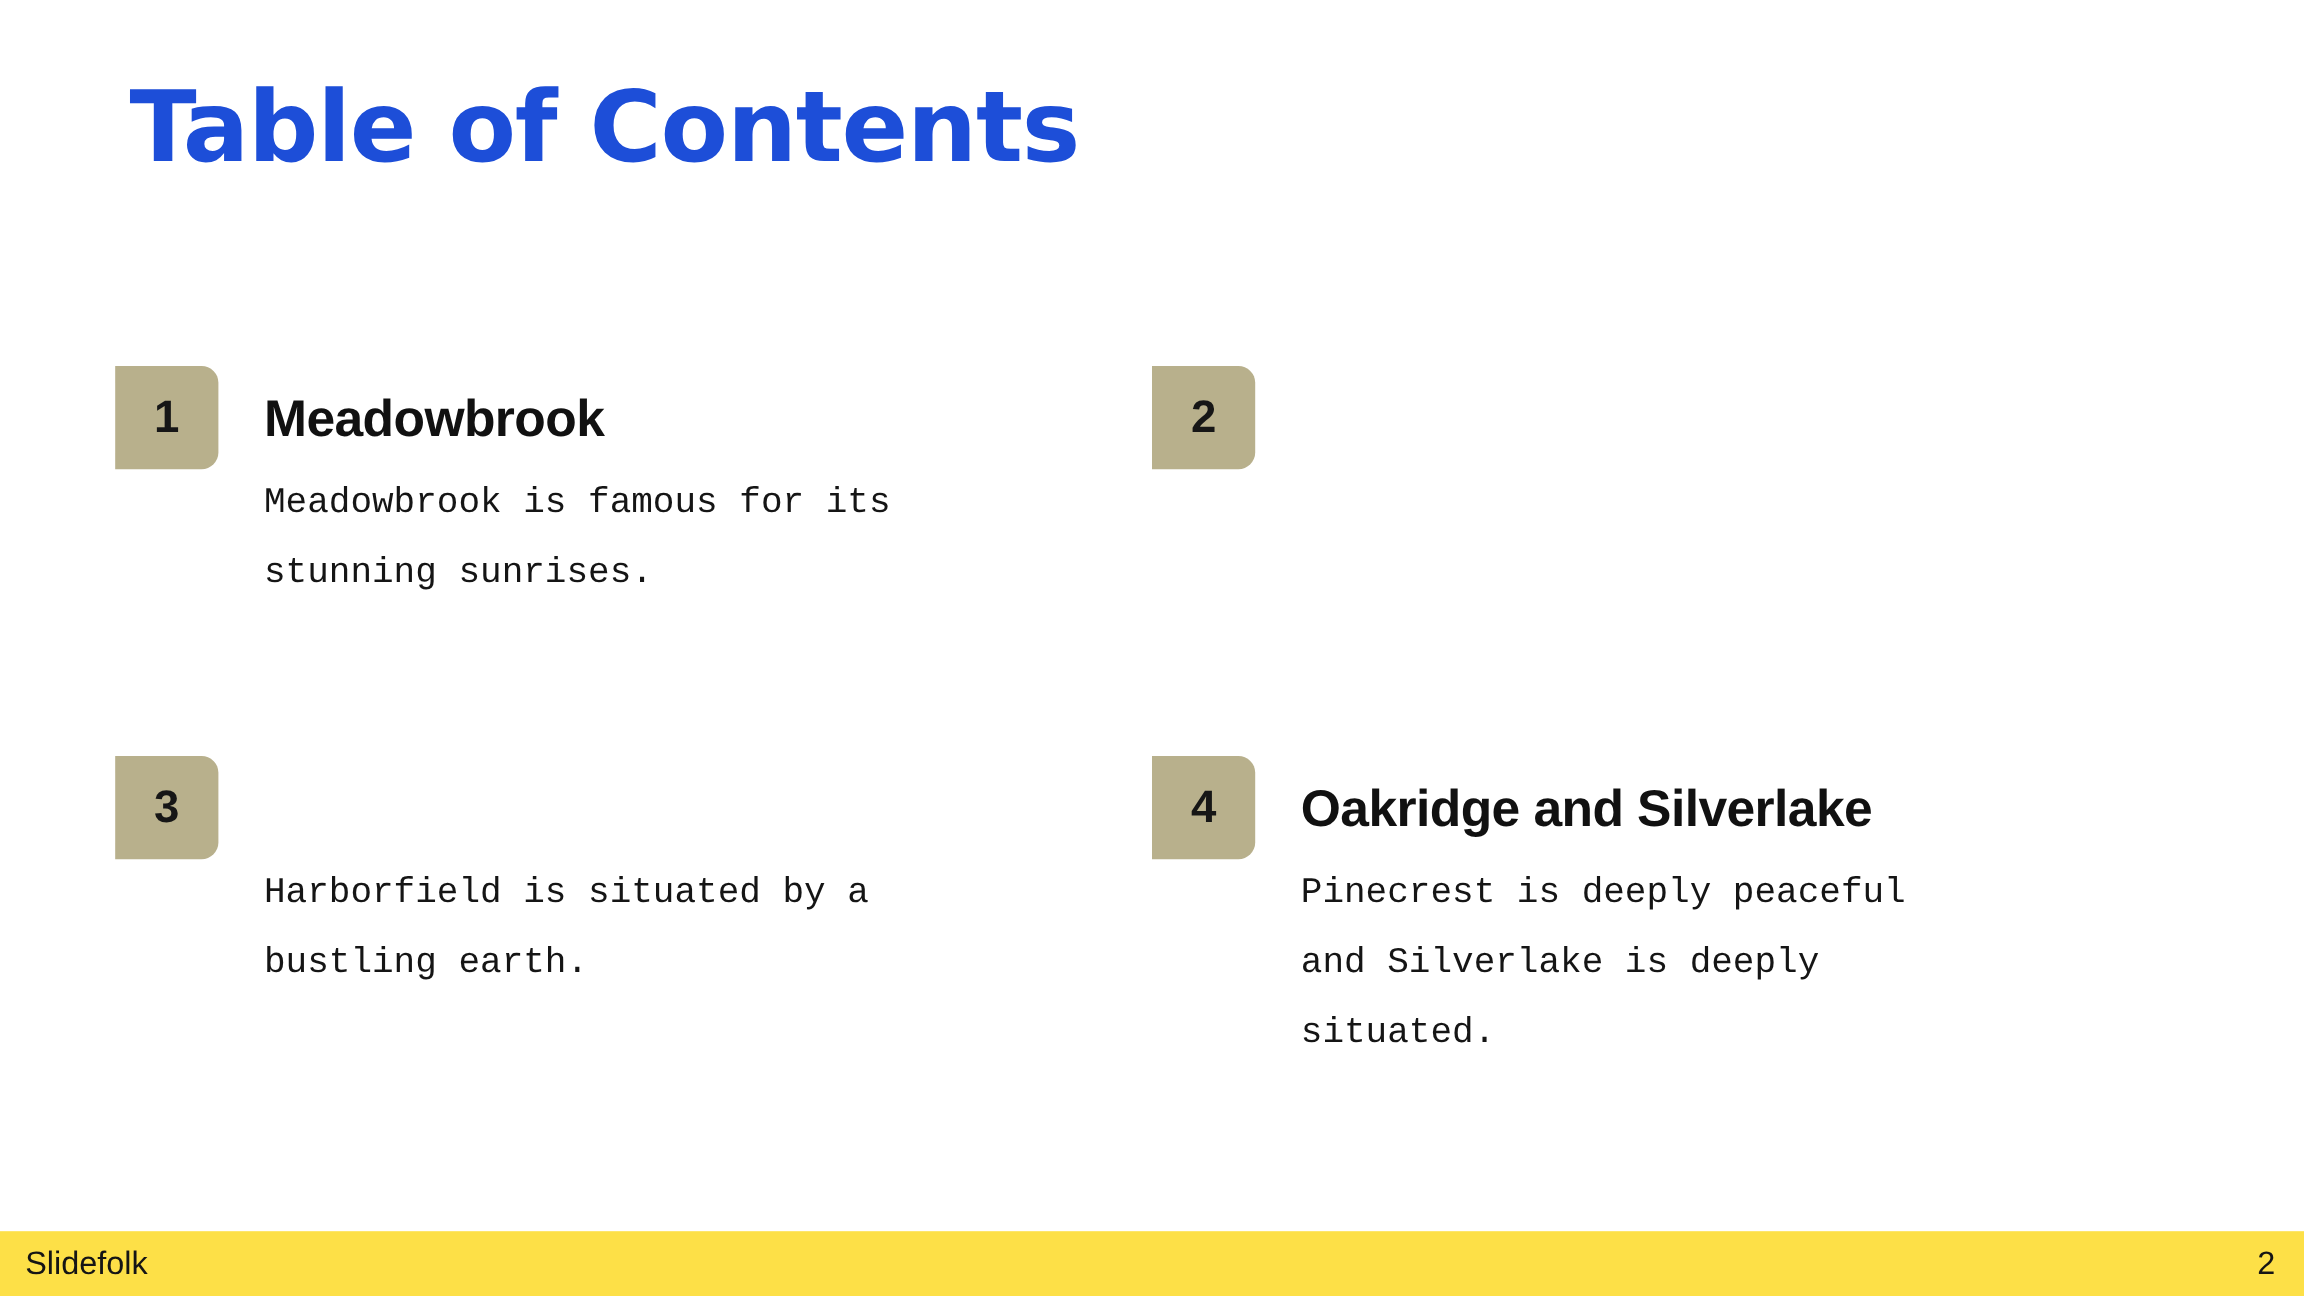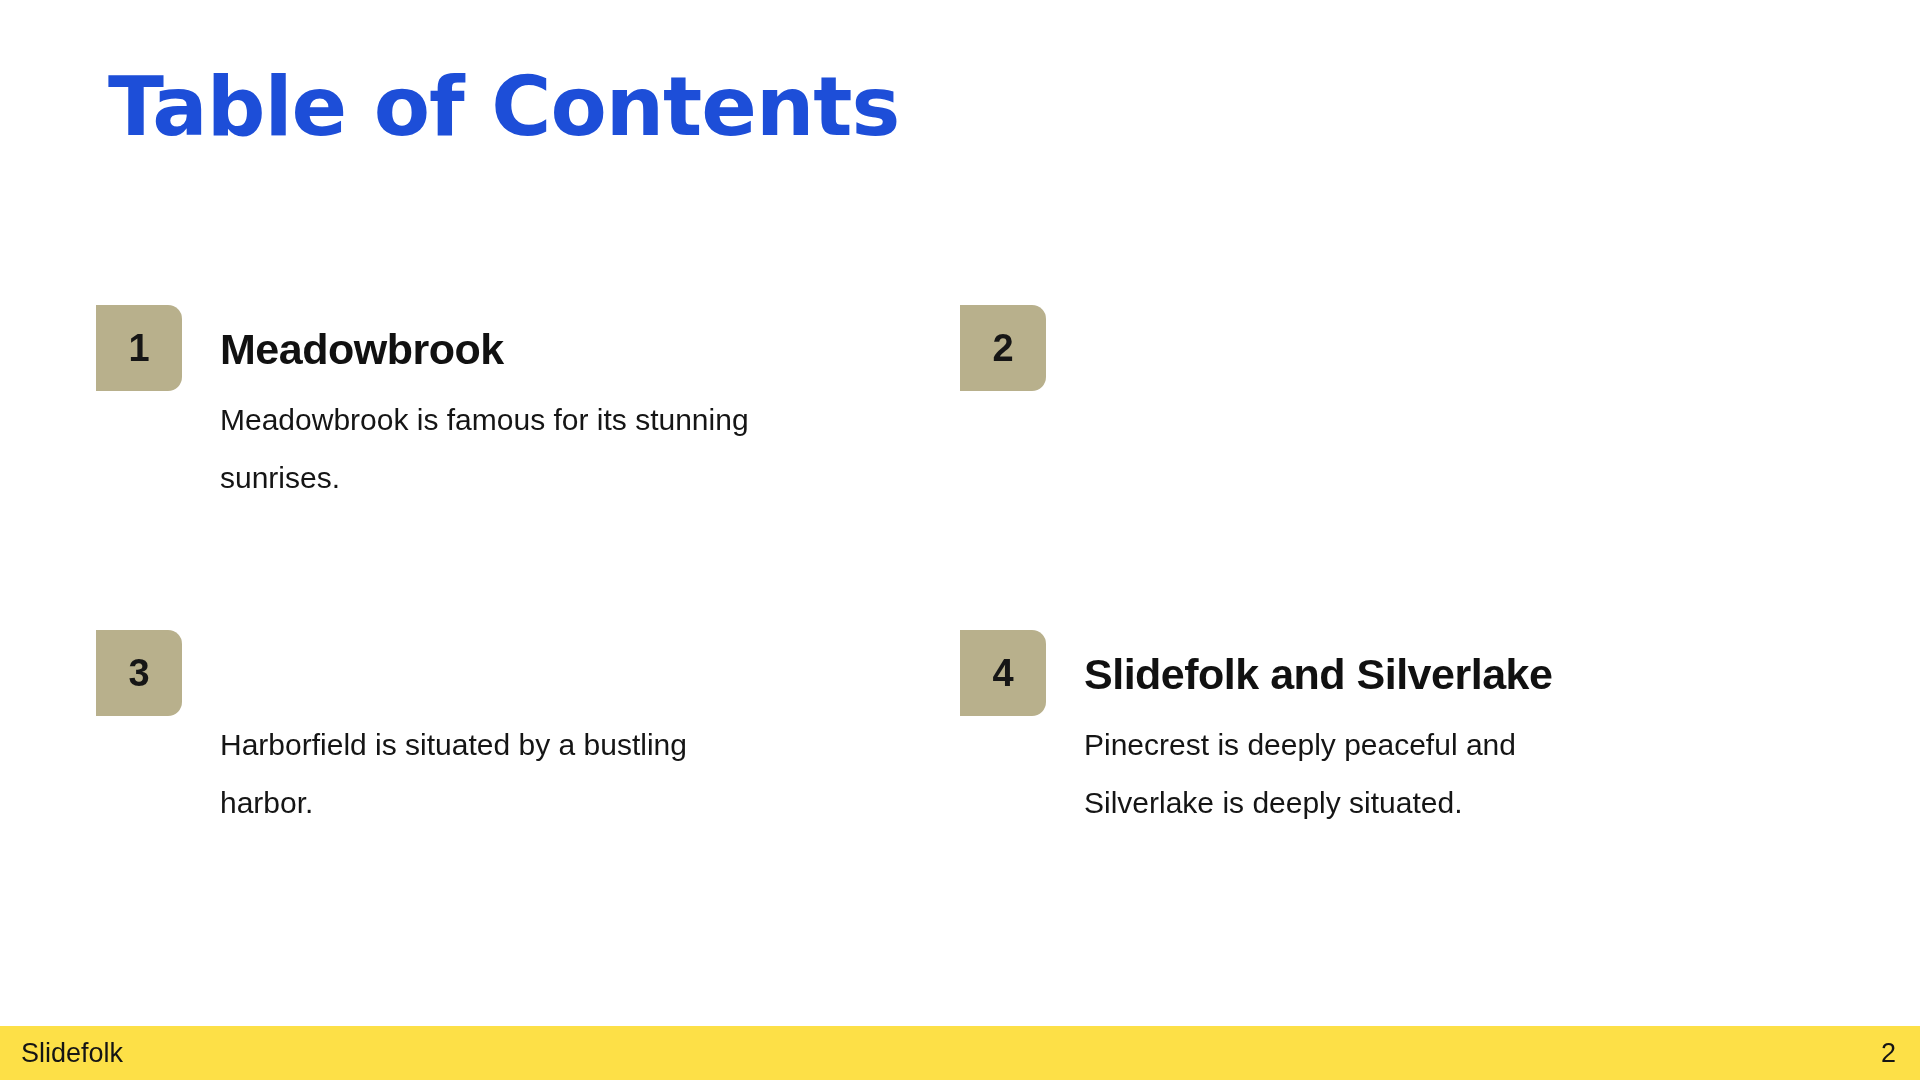--- a/index.html
+++ b/index.html
@@ -1,21 +1,21 @@
 <!DOCTYPE html>
 <html><head>
 <meta charset="utf-8">
 <style>
   html, body { margin:0; padding:0; }
   body { width:1920px; height:1080px; background:#ffffff; position:relative; overflow:hidden; font-family:"Liberation Sans", sans-serif; color:#111111; }
   .title { position:absolute; left:108px; top:52px; margin:0; font-family:"DejaVu Sans", sans-serif; font-weight:bold; font-size:82px; letter-spacing:-1px; color:#1d4ed8; line-height:110px; }
   .item { position:absolute; width:820px; height:220px; }
   .num-box { position:absolute; left:0; top:0; width:86px; height:86px; background:#b8b08c; border-radius:0 14px 14px 0; display:flex; align-items:center; justify-content:center; font-family:"Liberation Sans", sans-serif; font-weight:bold; font-size:38px; color:#161616; }
   .item-title { position:absolute; left:124px; top:18px; margin:0; font-family:"Liberation Sans", sans-serif; font-weight:bold; font-size:43px; letter-spacing:-0.5px; color:#111; line-height:52px; white-space:nowrap; }
-  .item-desc { position:absolute; left:124px; top:86px; width:560px; margin:0; font-family:Liberation Sans, sans-serif; font-size:30px; line-height:58px; color:#151515; }
+  .item-desc { position:absolute; left:124px; top:86px; width:560px; margin:0; font-family:Liberation Mono, monospace; font-size:30px; line-height:58px; color:#151515; }
   .footer { position:absolute; left:0; top:1026px; width:1920px; height:54px; background:#fde047; }
   .footer-brand { position:absolute; left:21px; top:0; line-height:54px; font-size:27px; color:#151515; }
   .footer-page { position:absolute; right:24px; top:0; line-height:54px; font-size:27px; color:#151515; }
 </style>
 </head>
 <body>
 
 <h1 class="title">Table of Contents</h1>
 
 <div class="item" style="left:96px; top:305px;">
@@ -23,25 +23,25 @@
   <h2 class="item-title">Meadowbrook</h2>
   <p class="item-desc">Meadowbrook is famous for its stunning sunrises.</p>
 </div>
 
 <div class="item" style="left:960px; top:305px;">
   <div class="num-box">2</div>
 </div>
 
 <div class="item" style="left:96px; top:630px;">
   <div class="num-box">3</div>
-  <p class="item-desc">Harborfield is situated by a bustling harbor.</p>
+  <p class="item-desc">Harborfield is situated by a bustling earth.</p>
 </div>
 
 <div class="item" style="left:960px; top:630px;">
   <div class="num-box">4</div>
-  <h2 class="item-title">Slidefolk and Silverlake</h2>
+  <h2 class="item-title">Oakridge and Silverlake</h2>
   <p class="item-desc">Pinecrest is deeply peaceful and Silverlake is deeply situated.</p>
 </div>
 
 <div class="footer">
   <span class="footer-brand">Slidefolk</span>
   <span class="footer-page">2</span>
 </div>
 
 </body></html>

